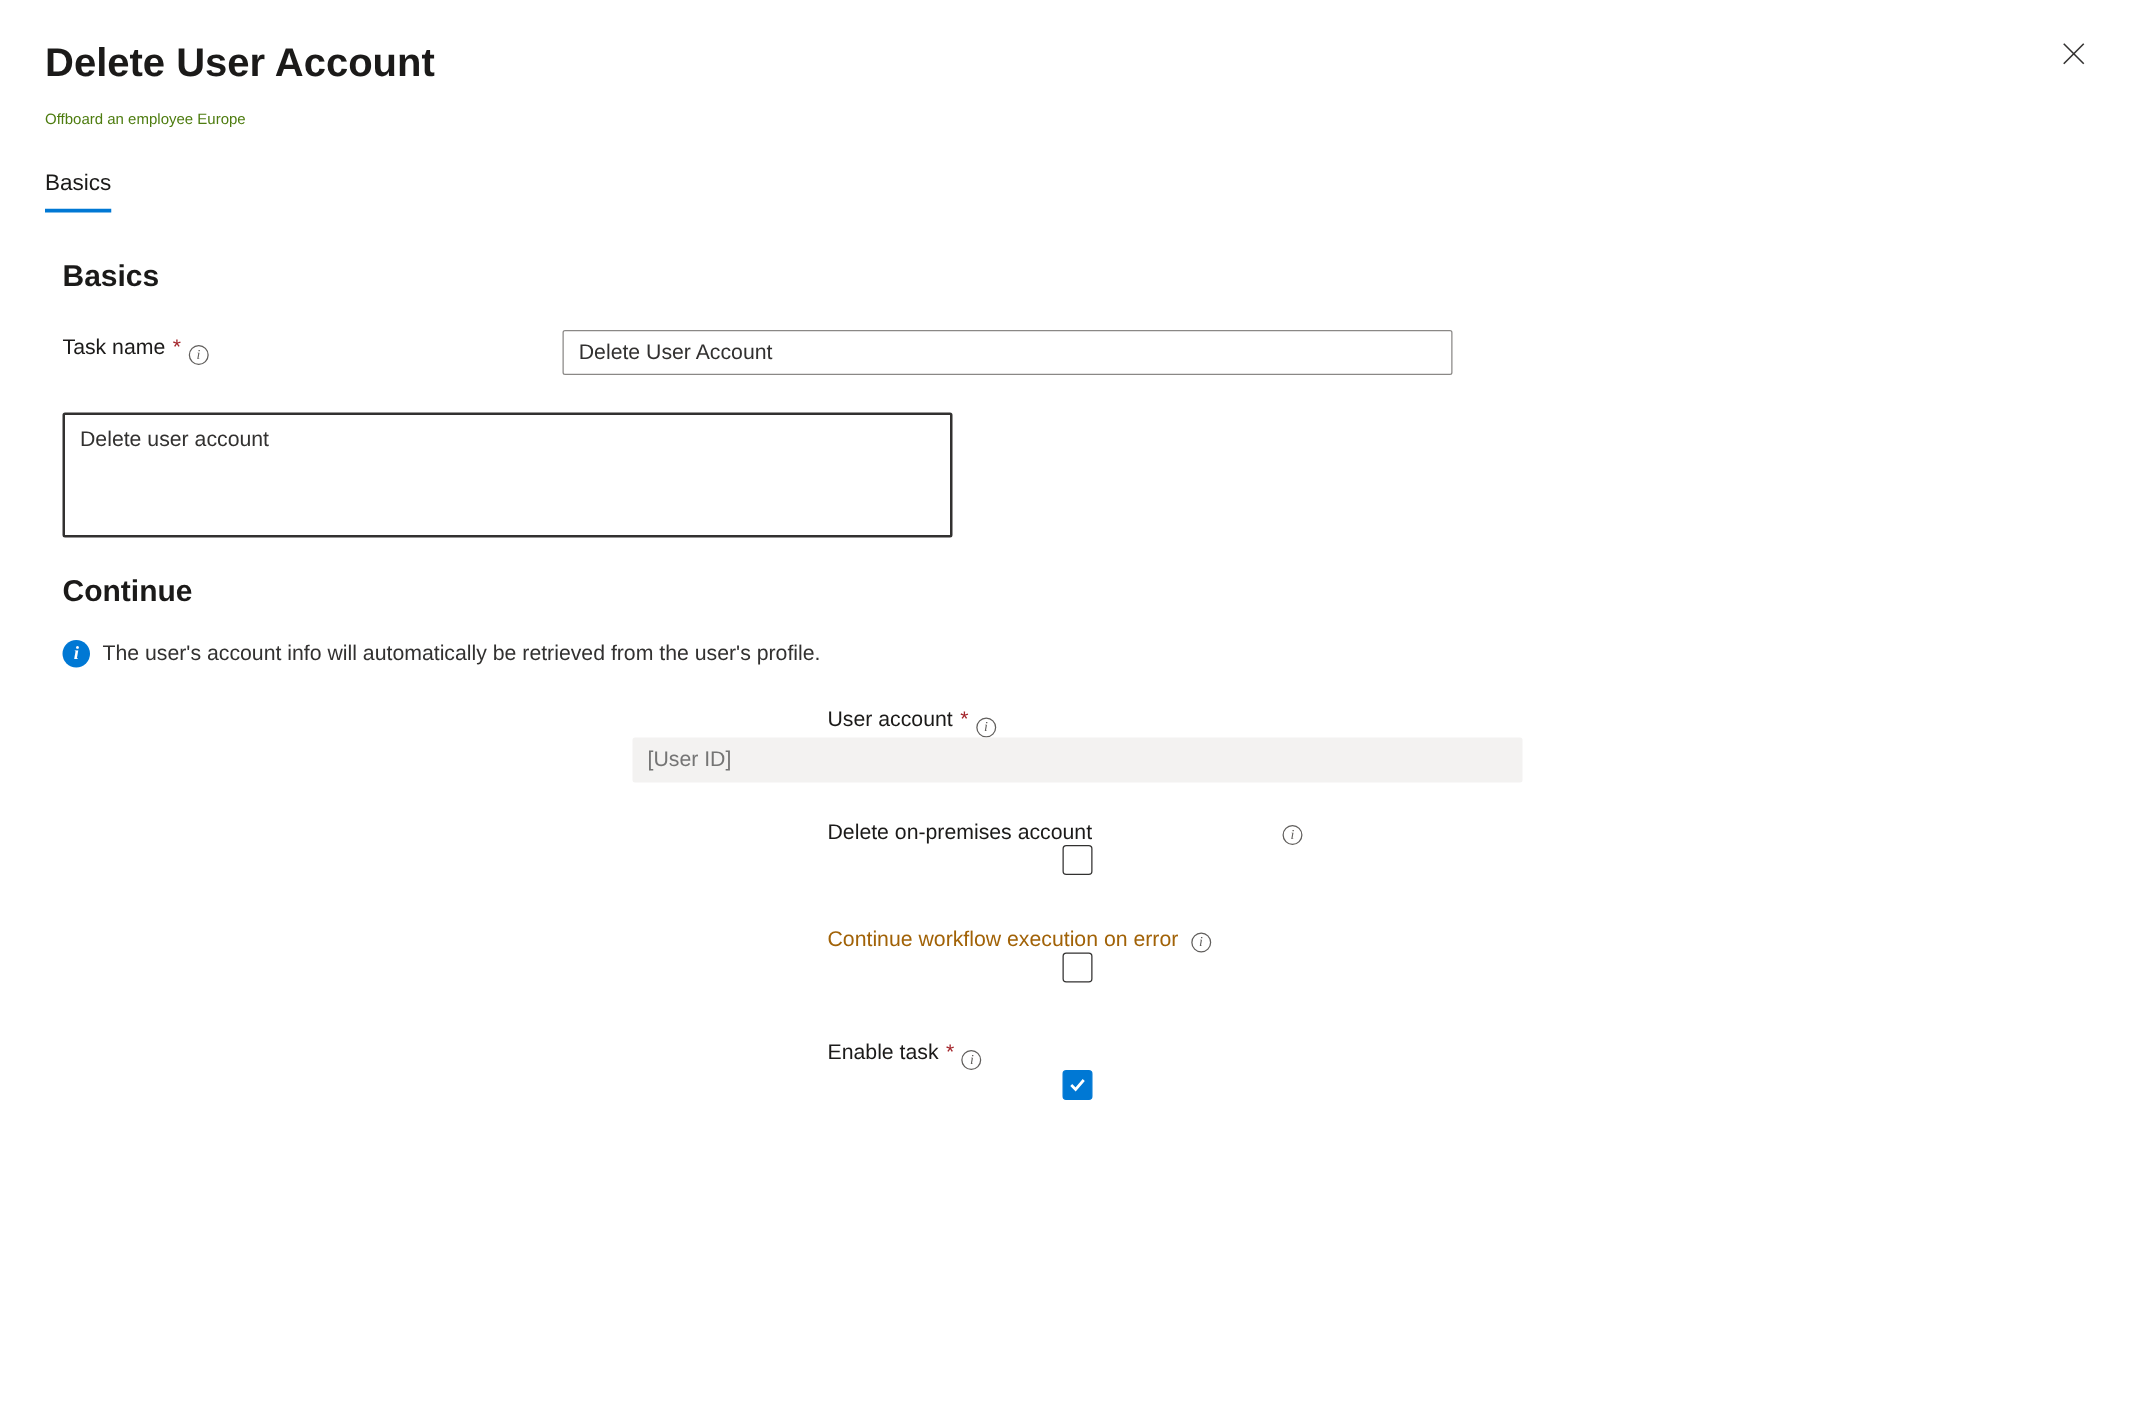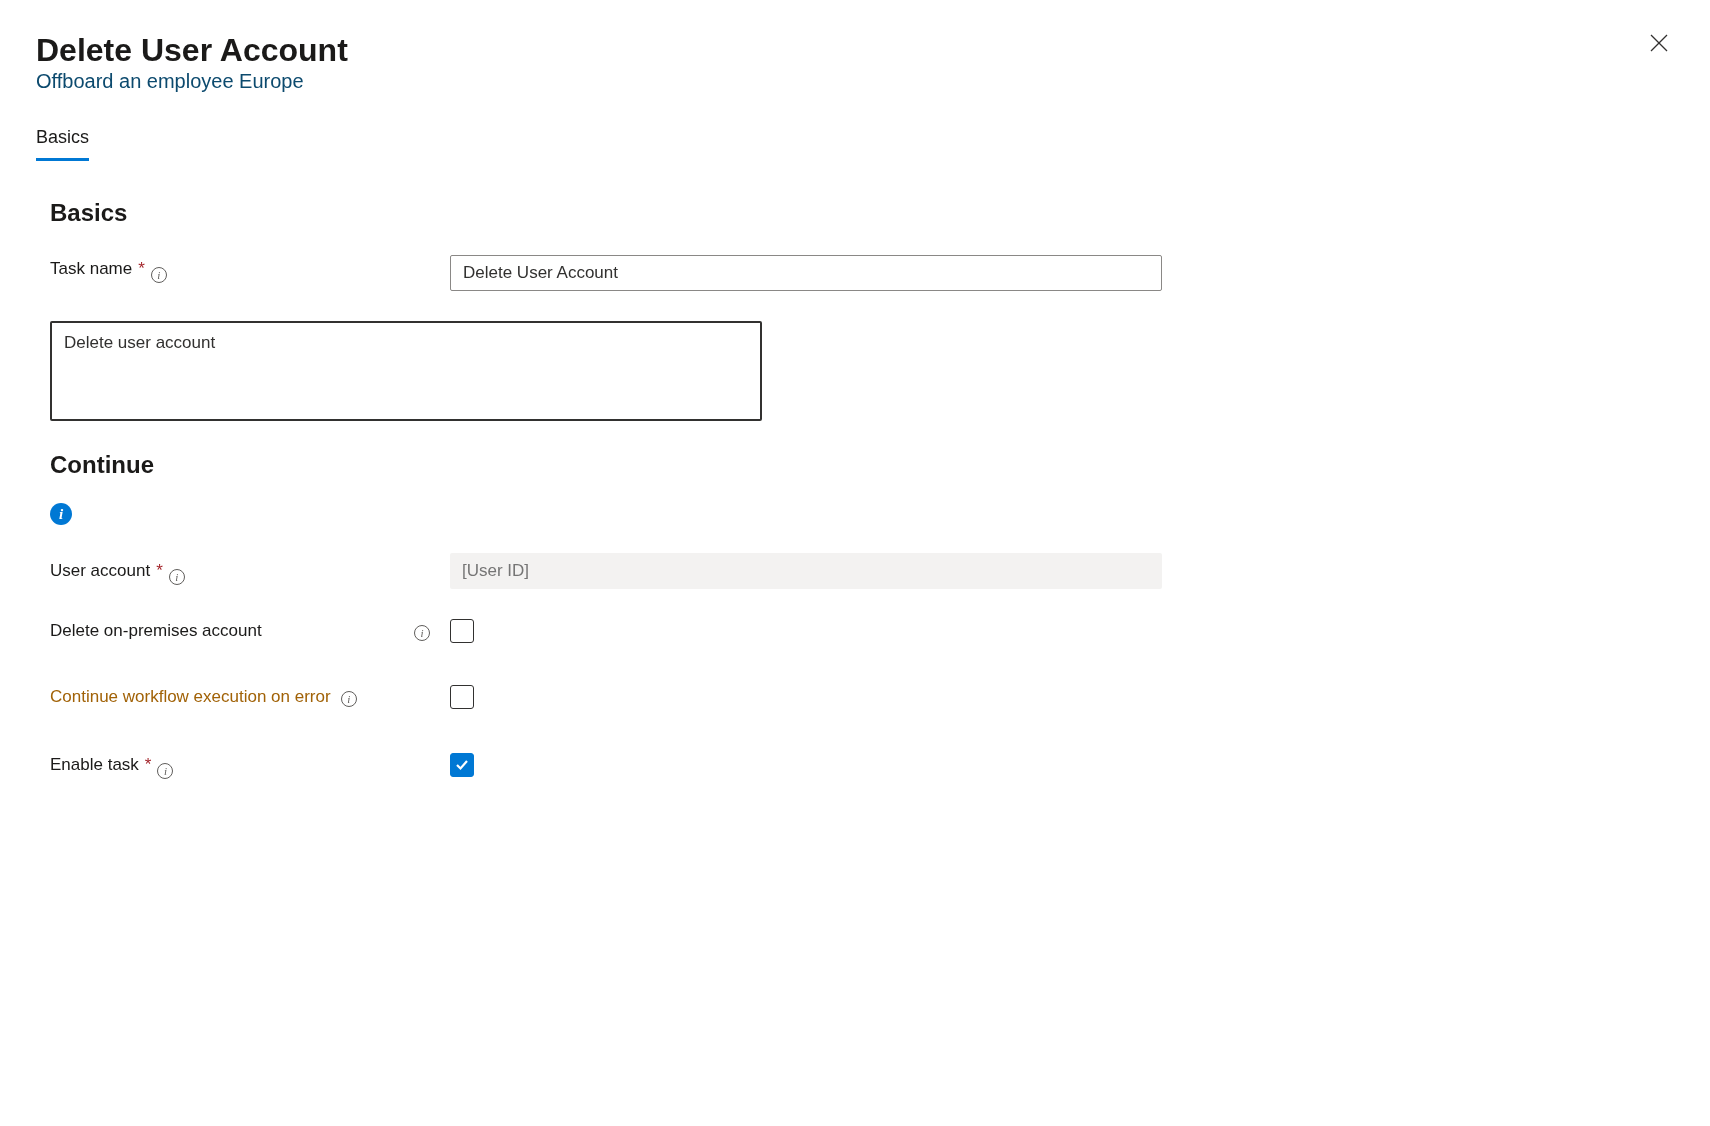--- a/index.html
+++ b/index.html
@@ -14,23 +14,23 @@
       justify-content: space-between;
       align-items: flex-start;
     }
     .page-title {
       font-size: 32px;
       font-weight: 600;
       color: #1b1a19;
       line-height: 1.25;
     }
     .subtitle {
-      font-size: 20px;
-      color: #0c4a6e;
-      margin-top: 0;
+      font-size: 12px;
+      color: #4d7c0f;
+      margin-top: 18px;
     }
     .close-btn {
       font-size: 20px;
       color: #323130;
       cursor: pointer;
       padding: 4px 6px;
       line-height: 1;
     }
     .tabs {
       margin-top: 34px;
@@ -54,21 +54,21 @@
     }
     .form-area {
       margin-top: 28px;
       margin-left: 14px;
     }
     .form-row {
       display: flex;
       align-items: flex-start;
       margin-bottom: 30px;
     }
-    .form-row.align-center { align-items: center; }
+    .form-row.align-center { align-items: center; flex-direction: column; }
     .form-label {
       width: 400px;
       font-size: 17px;
       color: #1b1a19;
       display: flex;
       align-items: flex-end;
       gap: 6px;
       line-height: 28px;
     }
     .req { color: #a4262c; }
@@ -221,20 +221,21 @@
   <div class="form-row">
     <textarea class="textarea-input" style="">Delete user account</textarea>
   </div>
 
 </div>
 
 <h2 class="section-heading" style="margin-top:10px;">Continue</h2>
 
 <div class="info-banner">
   <div class="info-banner-icon">i</div>
+  <div class="info-banner-text">The user's account info will automatically be retrieved from the user's profile.</div>
 </div>
 
 <div class="form-area" style="margin-top:0;">
 
   <div class="form-row align-center">
     <div class="form-label">
       <span>User account</span>
       <span class="req">*</span>
       <span class="info-icon">i</span>
     </div>

